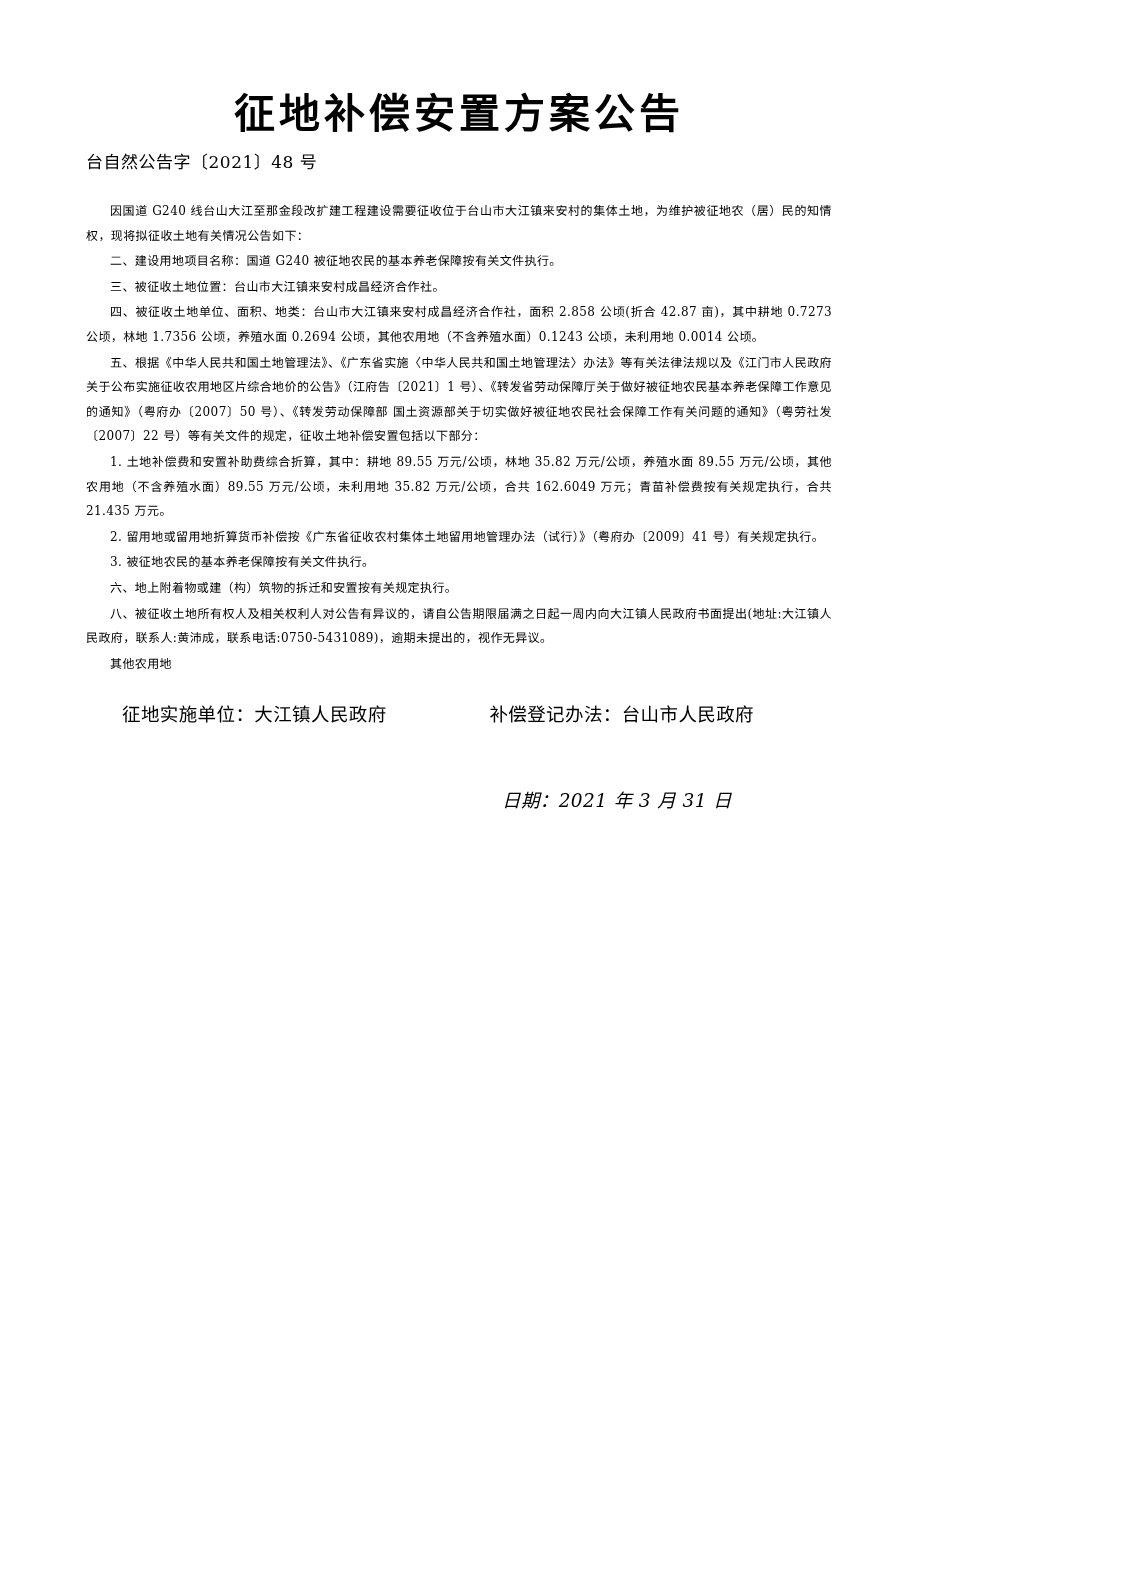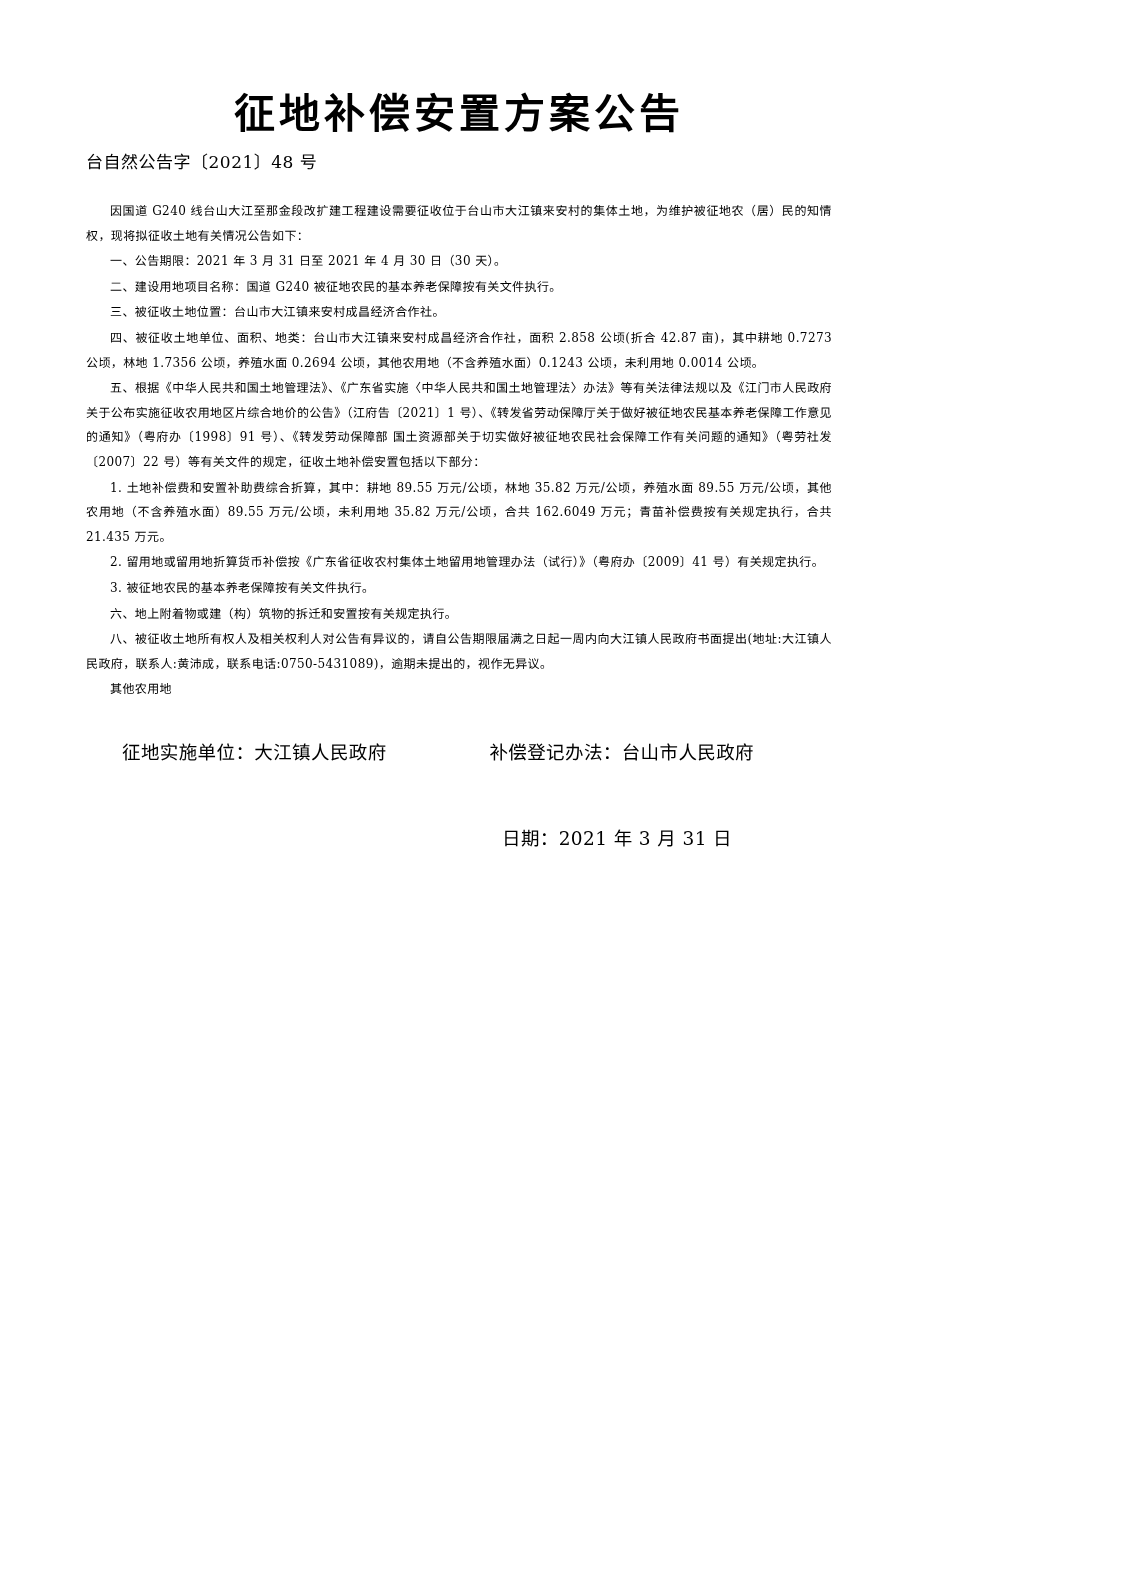--- a/index.html
+++ b/index.html
@@ -38,57 +38,57 @@
     line-height: 2.05;
     margin: 0 0 1px 0;
     text-align: justify;
     text-justify: inter-ideograph;
     text-indent: 2em;
     letter-spacing: 0.4px;
   }
   .sig-row {
     display: flex;
     justify-content: space-between;
-    margin-top: 36px;
+    margin-top: 24px;
     font-size: 18.5px;
     letter-spacing: 0.4px;
     align-items: flex-end;
   }
   .sig-left {
     margin-left: 36px;
   }
   .sig-right {
     margin-right: 78px;
   }
   .date-row {
     text-align: right;
     font-size: 18.5px;
     margin-top: 60px;
     margin-right: 100px;
     letter-spacing: 0.4px;
+    font-style: italic;
   }
   .spacer-top { height: 10px; }
 </style>
 </head>
 <body>
 
 <div class="page">
 
   <h1 class="doc-title">征地补偿安置方案公告</h1>
 
   <div class="doc-number">台自然公告字〔2021〕48 号</div>
 
   <div class="spacer-top"></div>
 
   <p class="para">因国道 G240 线台山大江至那金段改扩建工程建设需要征收位于台山市大江镇来安村的集体土地，为维护被征地农（居）民的知情权，现将拟征收土地有关情况公告如下：</p>
-  <p class="para">一、公告期限：2021 年 3 月 31 日至 2021 年 4 月 30 日（30 天）。</p>
   <p class="para">二、建设用地项目名称：国道 G240 被征地农民的基本养老保障按有关文件执行。</p>
   <p class="para">三、被征收土地位置：台山市大江镇来安村成昌经济合作社。</p>
   <p class="para">四、被征收土地单位、面积、地类：台山市大江镇来安村成昌经济合作社，面积 2.858 公顷(折合 42.87 亩)，其中耕地 0.7273 公顷，林地 1.7356 公顷，养殖水面 0.2694 公顷，其他农用地（不含养殖水面）0.1243 公顷，未利用地 0.0014 公顷。</p>
-  <p class="para">五、根据《中华人民共和国土地管理法》、《广东省实施〈中华人民共和国土地管理法〉办法》等有关法律法规以及《江门市人民政府关于公布实施征收农用地区片综合地价的公告》（江府告〔2021〕1 号）、《转发省劳动保障厅关于做好被征地农民基本养老保障工作意见的通知》（粤府办〔1998〕91 号）、《转发劳动保障部 国土资源部关于切实做好被征地农民社会保障工作有关问题的通知》（粤劳社发〔2007〕22 号）等有关文件的规定，征收土地补偿安置包括以下部分：</p>
+  <p class="para">五、根据《中华人民共和国土地管理法》、《广东省实施〈中华人民共和国土地管理法〉办法》等有关法律法规以及《江门市人民政府关于公布实施征收农用地区片综合地价的公告》（江府告〔2021〕1 号）、《转发省劳动保障厅关于做好被征地农民基本养老保障工作意见的通知》（粤府办〔2007〕50 号）、《转发劳动保障部 国土资源部关于切实做好被征地农民社会保障工作有关问题的通知》（粤劳社发〔2007〕22 号）等有关文件的规定，征收土地补偿安置包括以下部分：</p>
   <p class="para">1. 土地补偿费和安置补助费综合折算，其中：耕地 89.55 万元/公顷，林地 35.82 万元/公顷，养殖水面 89.55 万元/公顷，其他农用地（不含养殖水面）89.55 万元/公顷，未利用地 35.82 万元/公顷，合共 162.6049 万元；青苗补偿费按有关规定执行，合共 21.435 万元。</p>
   <p class="para">2. 留用地或留用地折算货币补偿按《广东省征收农村集体土地留用地管理办法（试行）》（粤府办〔2009〕41 号）有关规定执行。</p>
   <p class="para">3. 被征地农民的基本养老保障按有关文件执行。</p>
   <p class="para">六、地上附着物或建（构）筑物的拆迁和安置按有关规定执行。</p>
   <p class="para">八、被征收土地所有权人及相关权利人对公告有异议的，请自公告期限届满之日起一周内向大江镇人民政府书面提出(地址:大江镇人民政府，联系人:黄沛成，联系电话:0750-5431089)，逾期未提出的，视作无异议。</p>
   <p class="para">其他农用地</p>
 
   <div class="sig-row">
     <div class="sig-left">征地实施单位：大江镇人民政府</div>
     <div class="sig-right">补偿登记办法：台山市人民政府</div>

